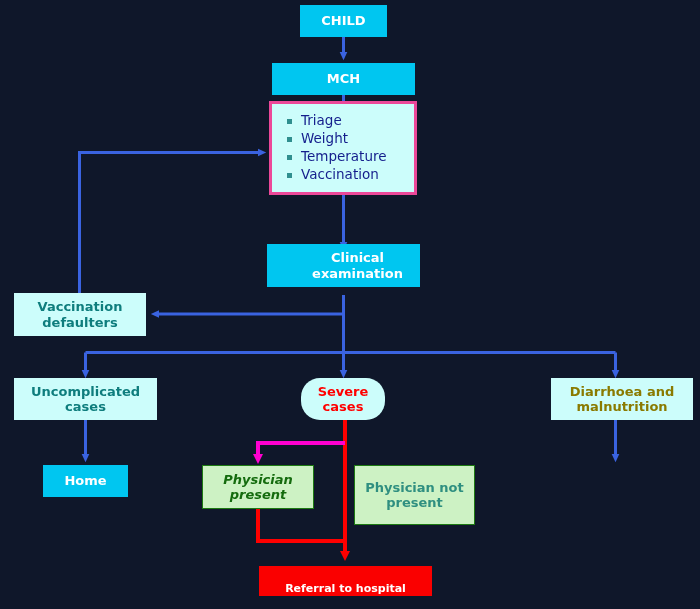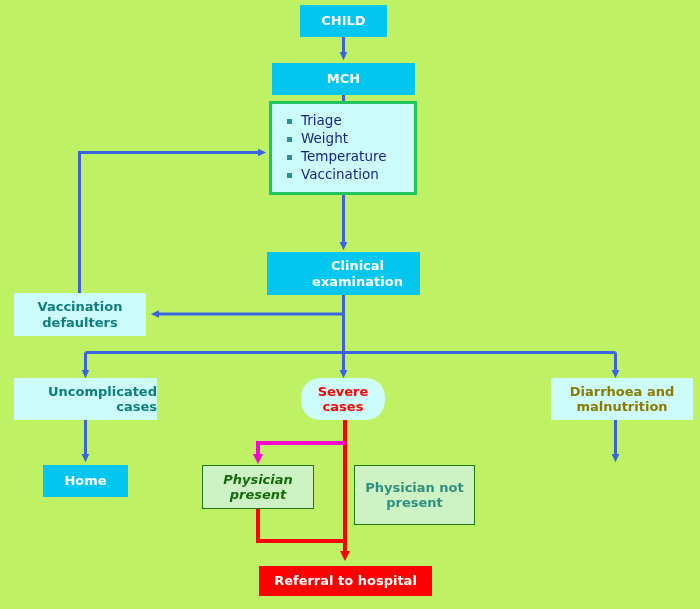--- a/index.html
+++ b/index.html
@@ -7,21 +7,21 @@
     padding: 0;
     background: #ffffff;
   }
   body {
     font-family: "DejaVu Sans", sans-serif;
   }
   #canvas {
     position: relative;
     width: 700px;
     height: 609px;
-    background: #bef264;
+    background: #0f172a;
     overflow: hidden;
   }
   #connectors {
     position: absolute;
     left: 0;
     top: 0;
     width: 700px;
     height: 609px;
   }
   .node {
@@ -60,21 +60,21 @@
     font-size: 13px;
   }
   .paleblue-olive {
     background: #ccfdfb;
     color: #8a7a00;
     font-weight: bold;
     font-size: 13px;
   }
   .bulletbox {
     background: #ccfdfb;
-    border: 3px solid #22c55e;
+    border: 3px solid #ec4899;
     align-items: flex-start;
     justify-content: center;
     padding: 6px 0 6px 14px;
     text-align: left;
   }
   .bulletbox .line {
     color: #141e8c;
     font-weight: normal;
     font-size: 13.5px;
     padding: 1px 0;
@@ -101,21 +101,22 @@
     font-style: italic;
   }
   .greenbox.soft {
     color: #2f8f80;
     font-weight: bold;
   }
   .redbox {
     background: #fa0000;
     color: #ffffff;
     font-weight: bold;
-    font-size: 13px;
+    font-size: 11px;
+    justify-content: flex-end;
   }
 </style>
 </head>
 <body>
 
 <div id="canvas">
 
   <svg id="connectors" viewBox="0 0 700 609" width="700" height="609">
     <defs>
       <marker id="arrowBlue" markerWidth="9" markerHeight="9" refX="4.2" refY="4.5" orient="auto" markerUnits="userSpaceOnUse">
@@ -175,31 +176,31 @@
     <span class="line">MCH</span>
   </div>
 
   <div class="node bulletbox" style="left:269px; top:101px; width:148px; height:94px;">
     <span class="line">Triage</span>
     <span class="line">Weight</span>
     <span class="line">Temperature</span>
     <span class="line">Vaccination</span>
   </div>
 
-  <div class="node cyan" style="left:267px; top:252px; width:153px; height:43px;padding-left:28px;">
+  <div class="node cyan" style="left:267px; top:244px; width:153px; height:43px;padding-left:28px;">
     <span class="line">Clinical</span>
     <span class="line">examination</span>
   </div>
 
   <div class="node paleblue" style="left:14px; top:293px; width:132px; height:43px;">
     <span class="line">Vaccination</span>
     <span class="line">defaulters</span>
   </div>
 
-  <div class="node paleblue" style="left:14px; top:378px; width:143px; height:42px;align-items:flex-end;">
+  <div class="node paleblue" style="left:14px; top:378px; width:143px; height:42px;">
     <span class="line">Uncomplicated</span>
     <span class="line">cases</span>
   </div>
 
   <div class="node paleblue-red" style="left:301px; top:378px; width:84px; height:42px;border-radius:19px;">
     <span class="line">Severe</span>
     <span class="line">cases</span>
   </div>
 
   <div class="node cyan" style="left:43px; top:465px; width:85px; height:32px;">

